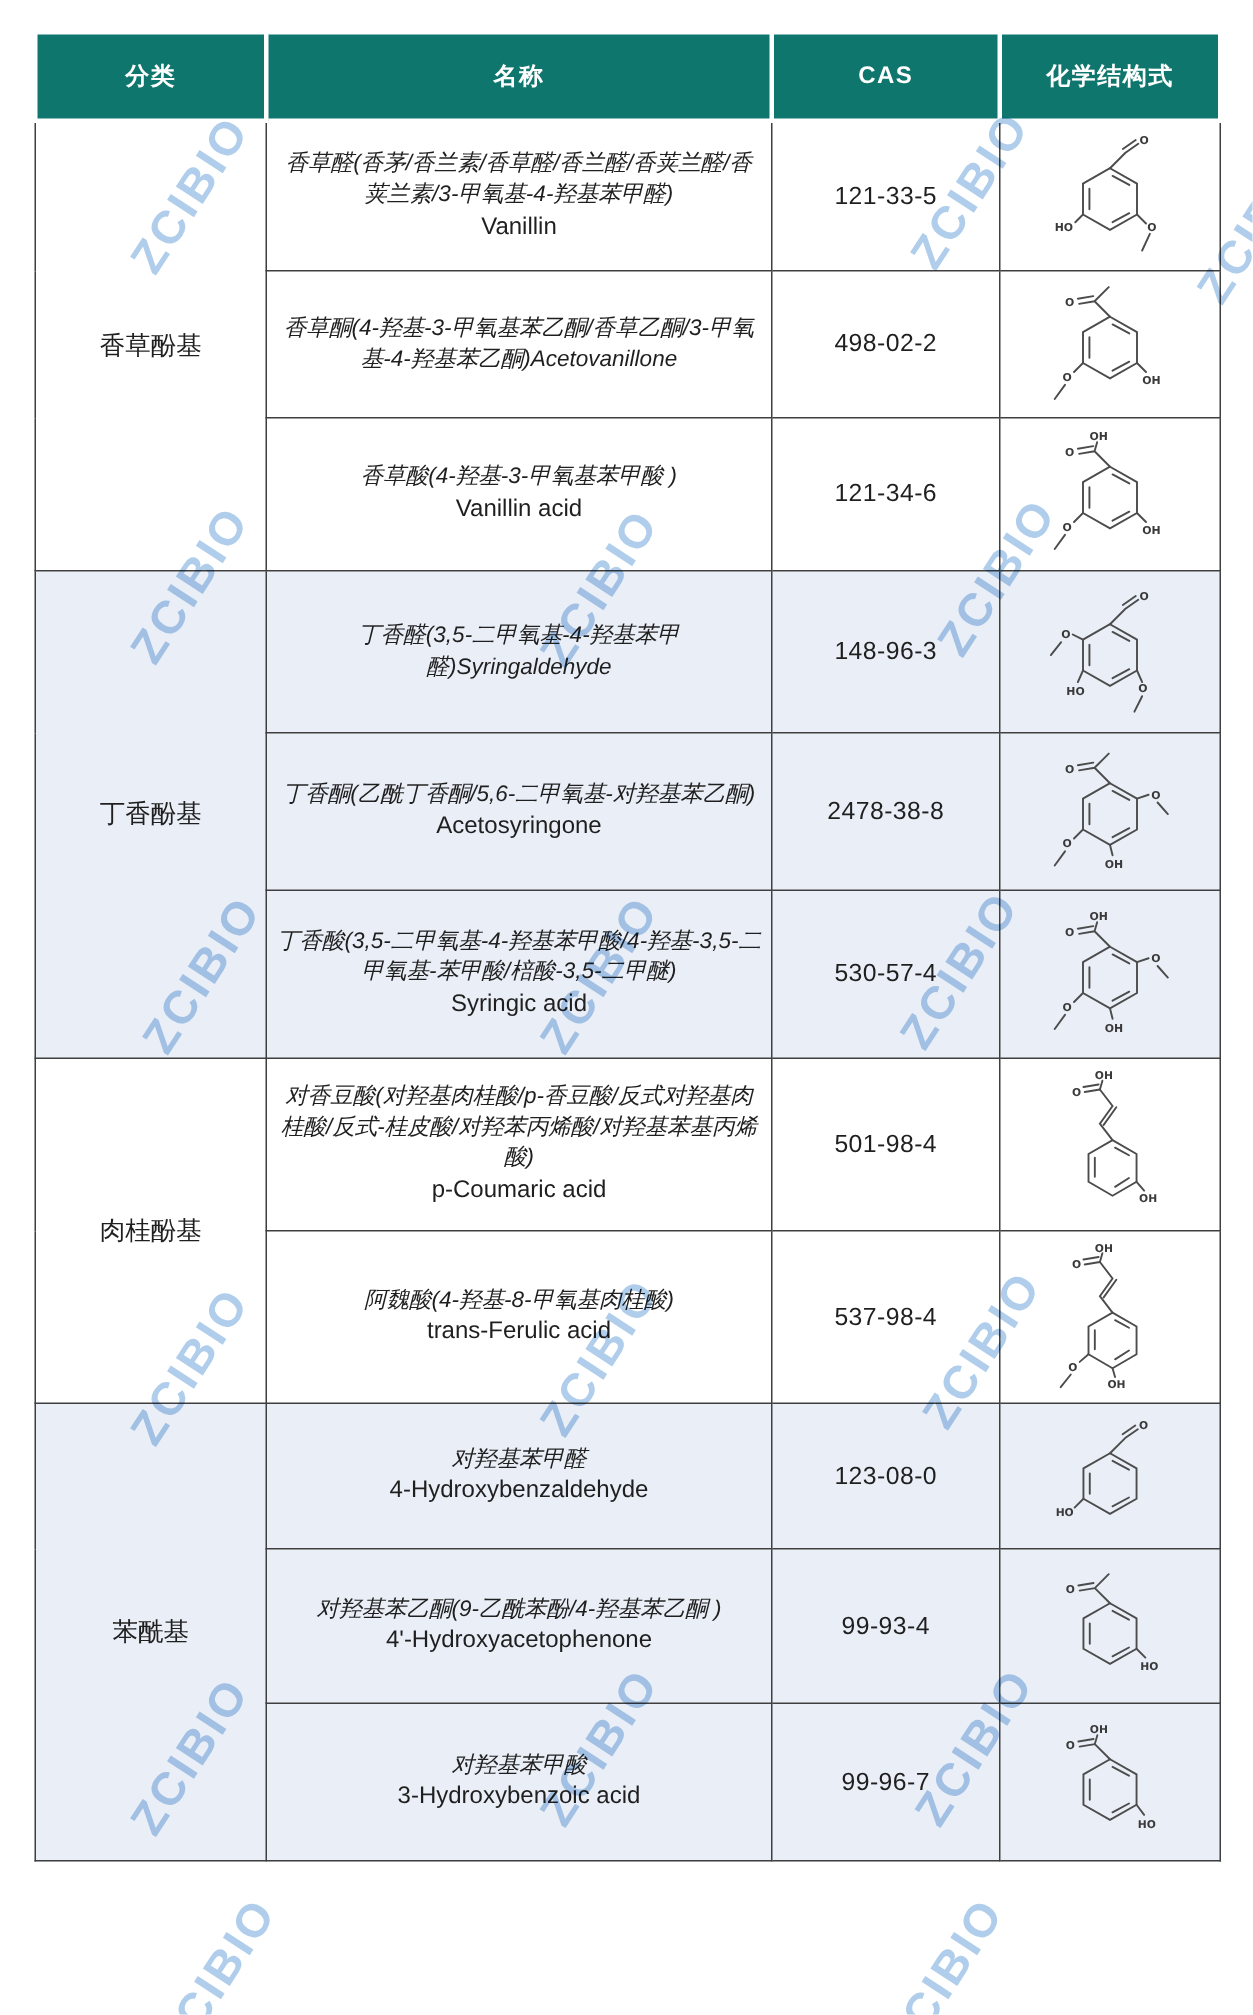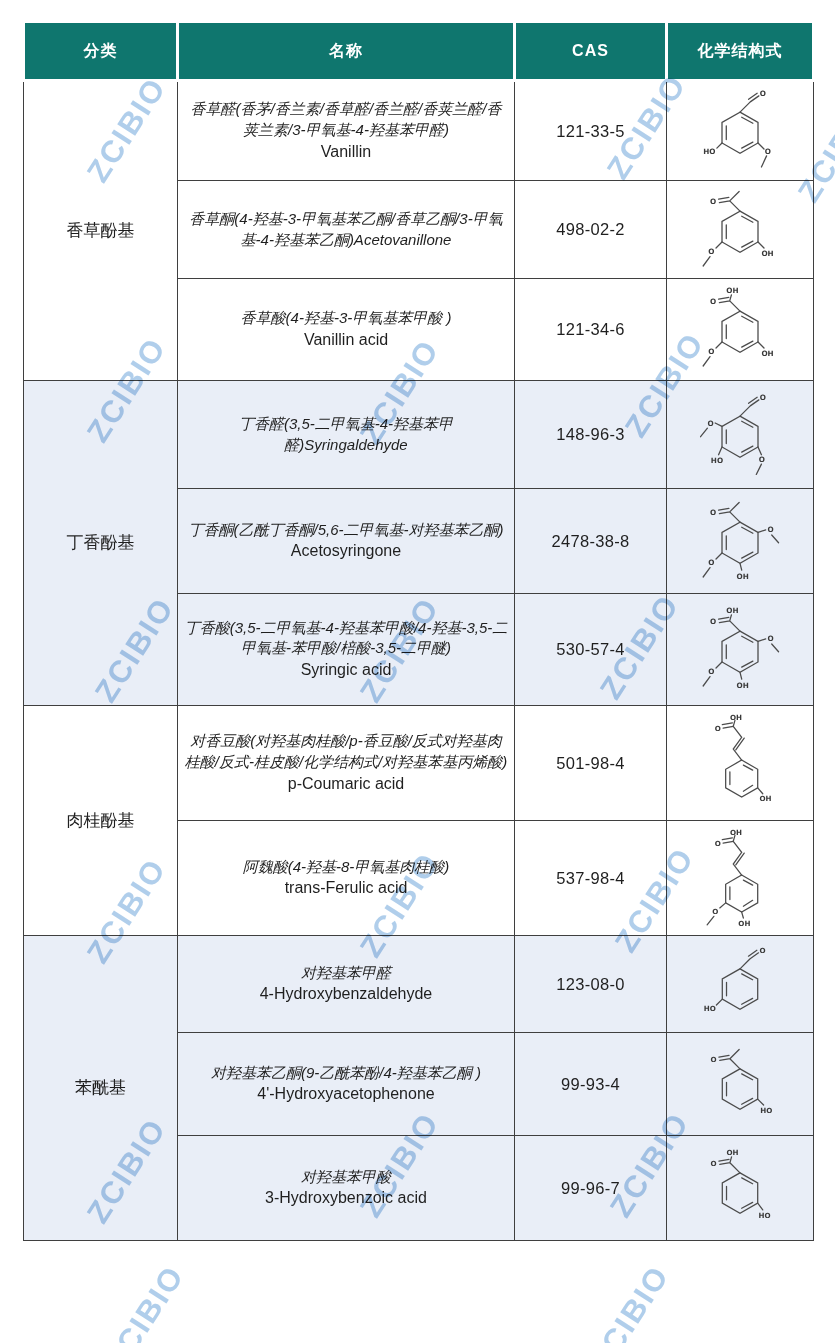--- a/index.html
+++ b/index.html
@@ -185,21 +185,21 @@
               <path d="M35,81 L27,92"></path>
           <path d="M70,76 L72,84"></path>
               <text x="66" y="94">OH</text>
         </svg>
       </td>
     </tr>
 
     <tr style="height:115px;">
       <td rowspan="2"><span class="cat">肉桂酚基</span></td>
       <td>
-        <div class="zh">对香豆酸(对羟基肉桂酸/p-香豆酸/反式对羟基肉桂酸/反式-桂皮酸/化学结构式/对羟基苯基丙烯酸)</div>
+        <div class="zh">对香豆酸(对羟基肉桂酸/p-香豆酸/反式对羟基肉桂酸/反式-桂皮酸/对羟苯丙烯酸/对羟基苯基丙烯酸)</div>
         <div class="en">p-Coumaric acid</div>
       </td>
       <td class="cas">501-98-4</td>
       <td class="struct">
         <svg class="st" width="118" height="110" viewBox="0 0 140 115">
           <path d="M62,14 L64,7"></path>
               <text x="58" y="6">OH</text>
           <path d="M62,14 L50,16 M61,10 L49,12"></path>
               <text x="40" y="19">O</text>
           <path d="M62,14 L72,27 L62,41 L72,54 M75,28 L65,42"></path>

